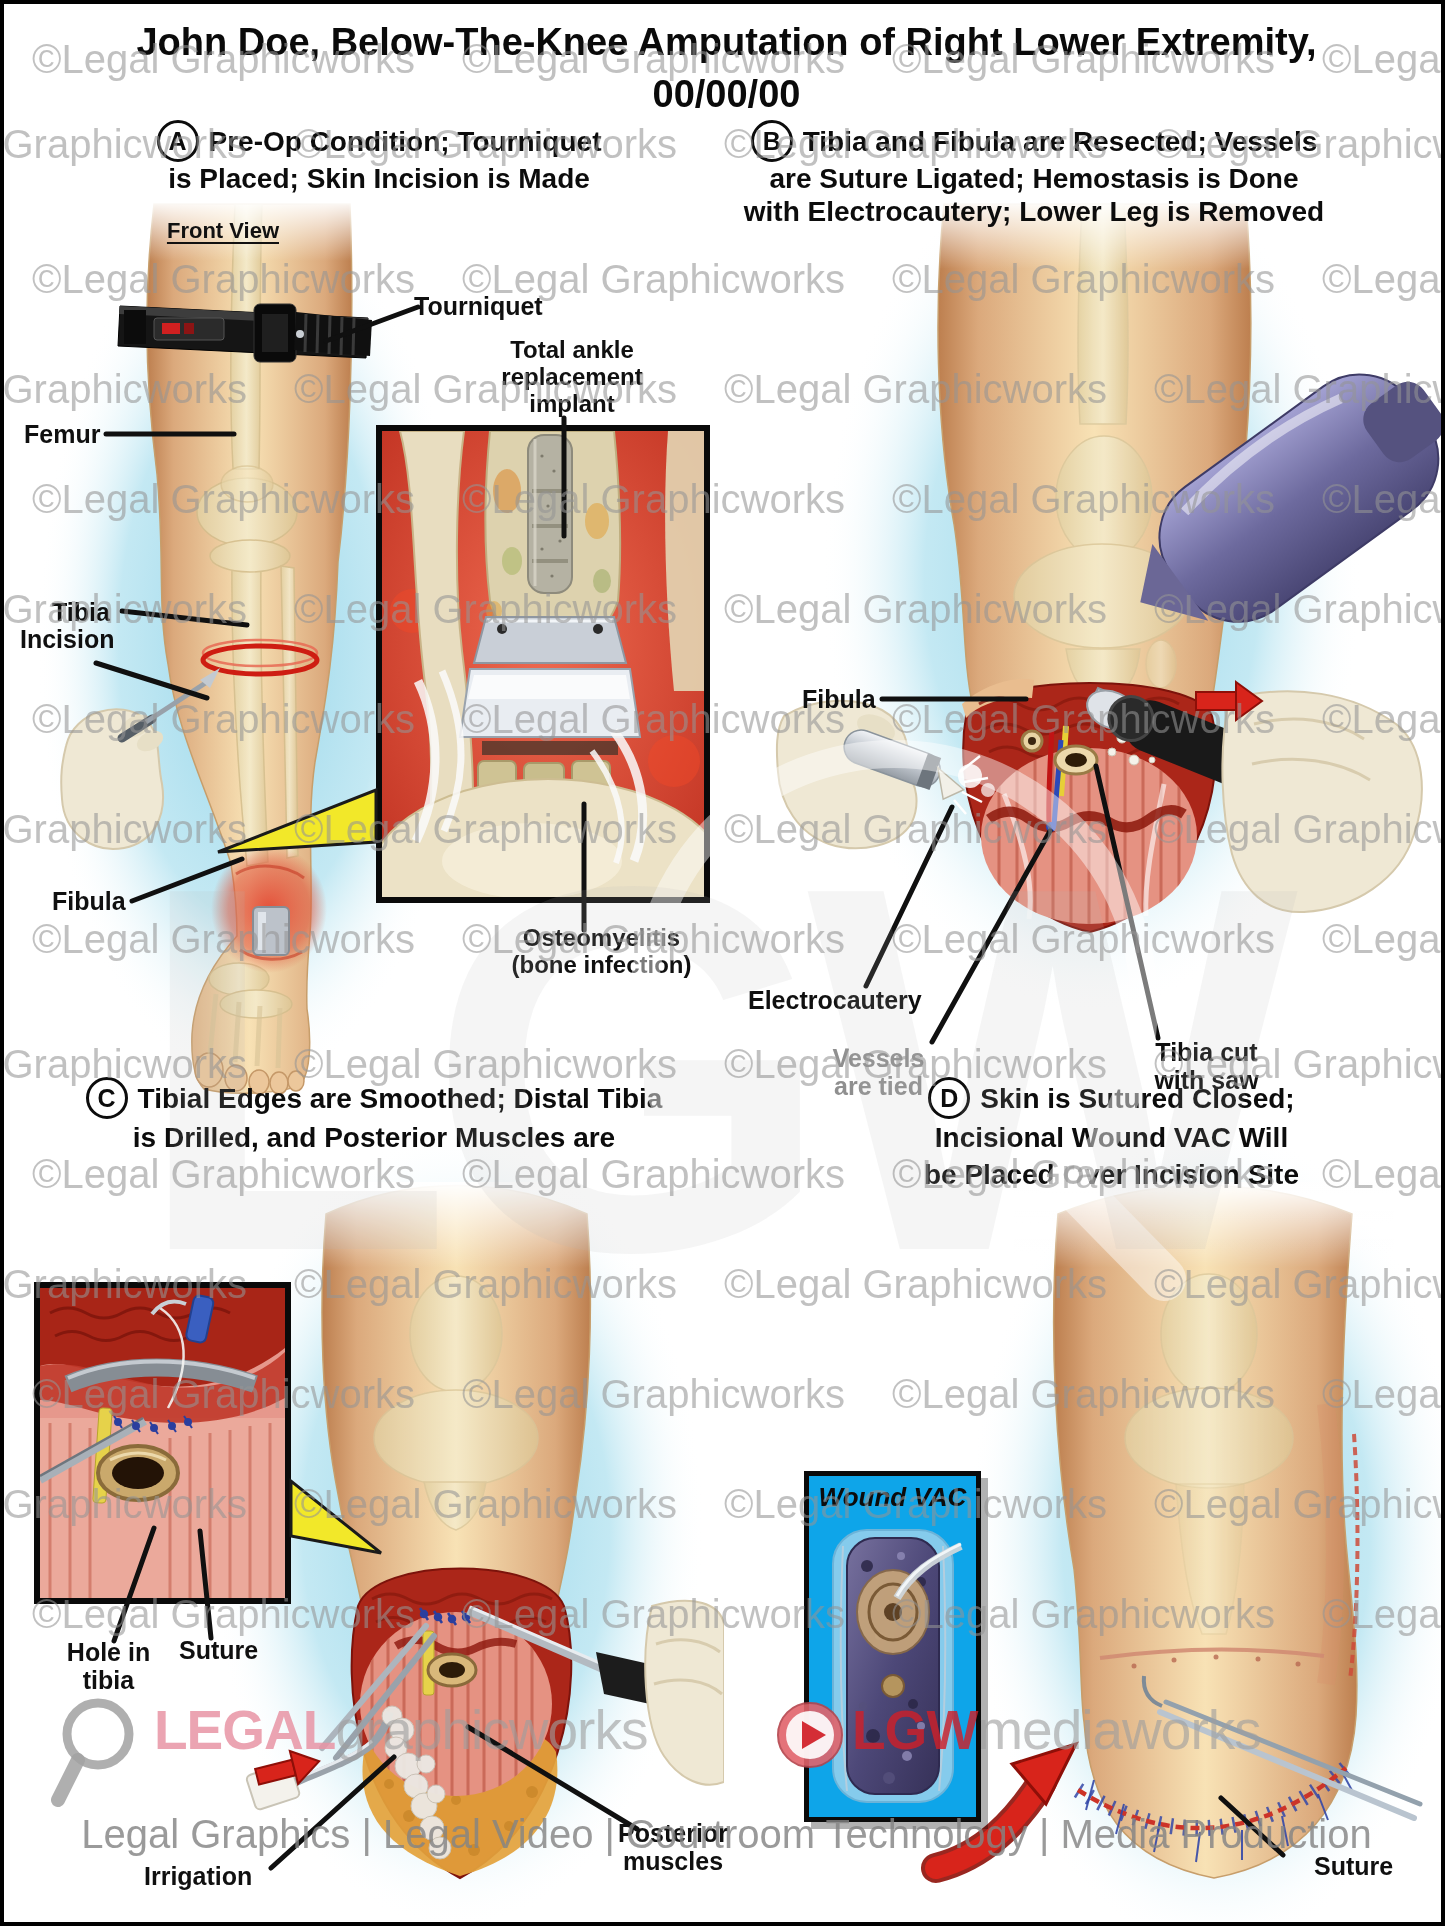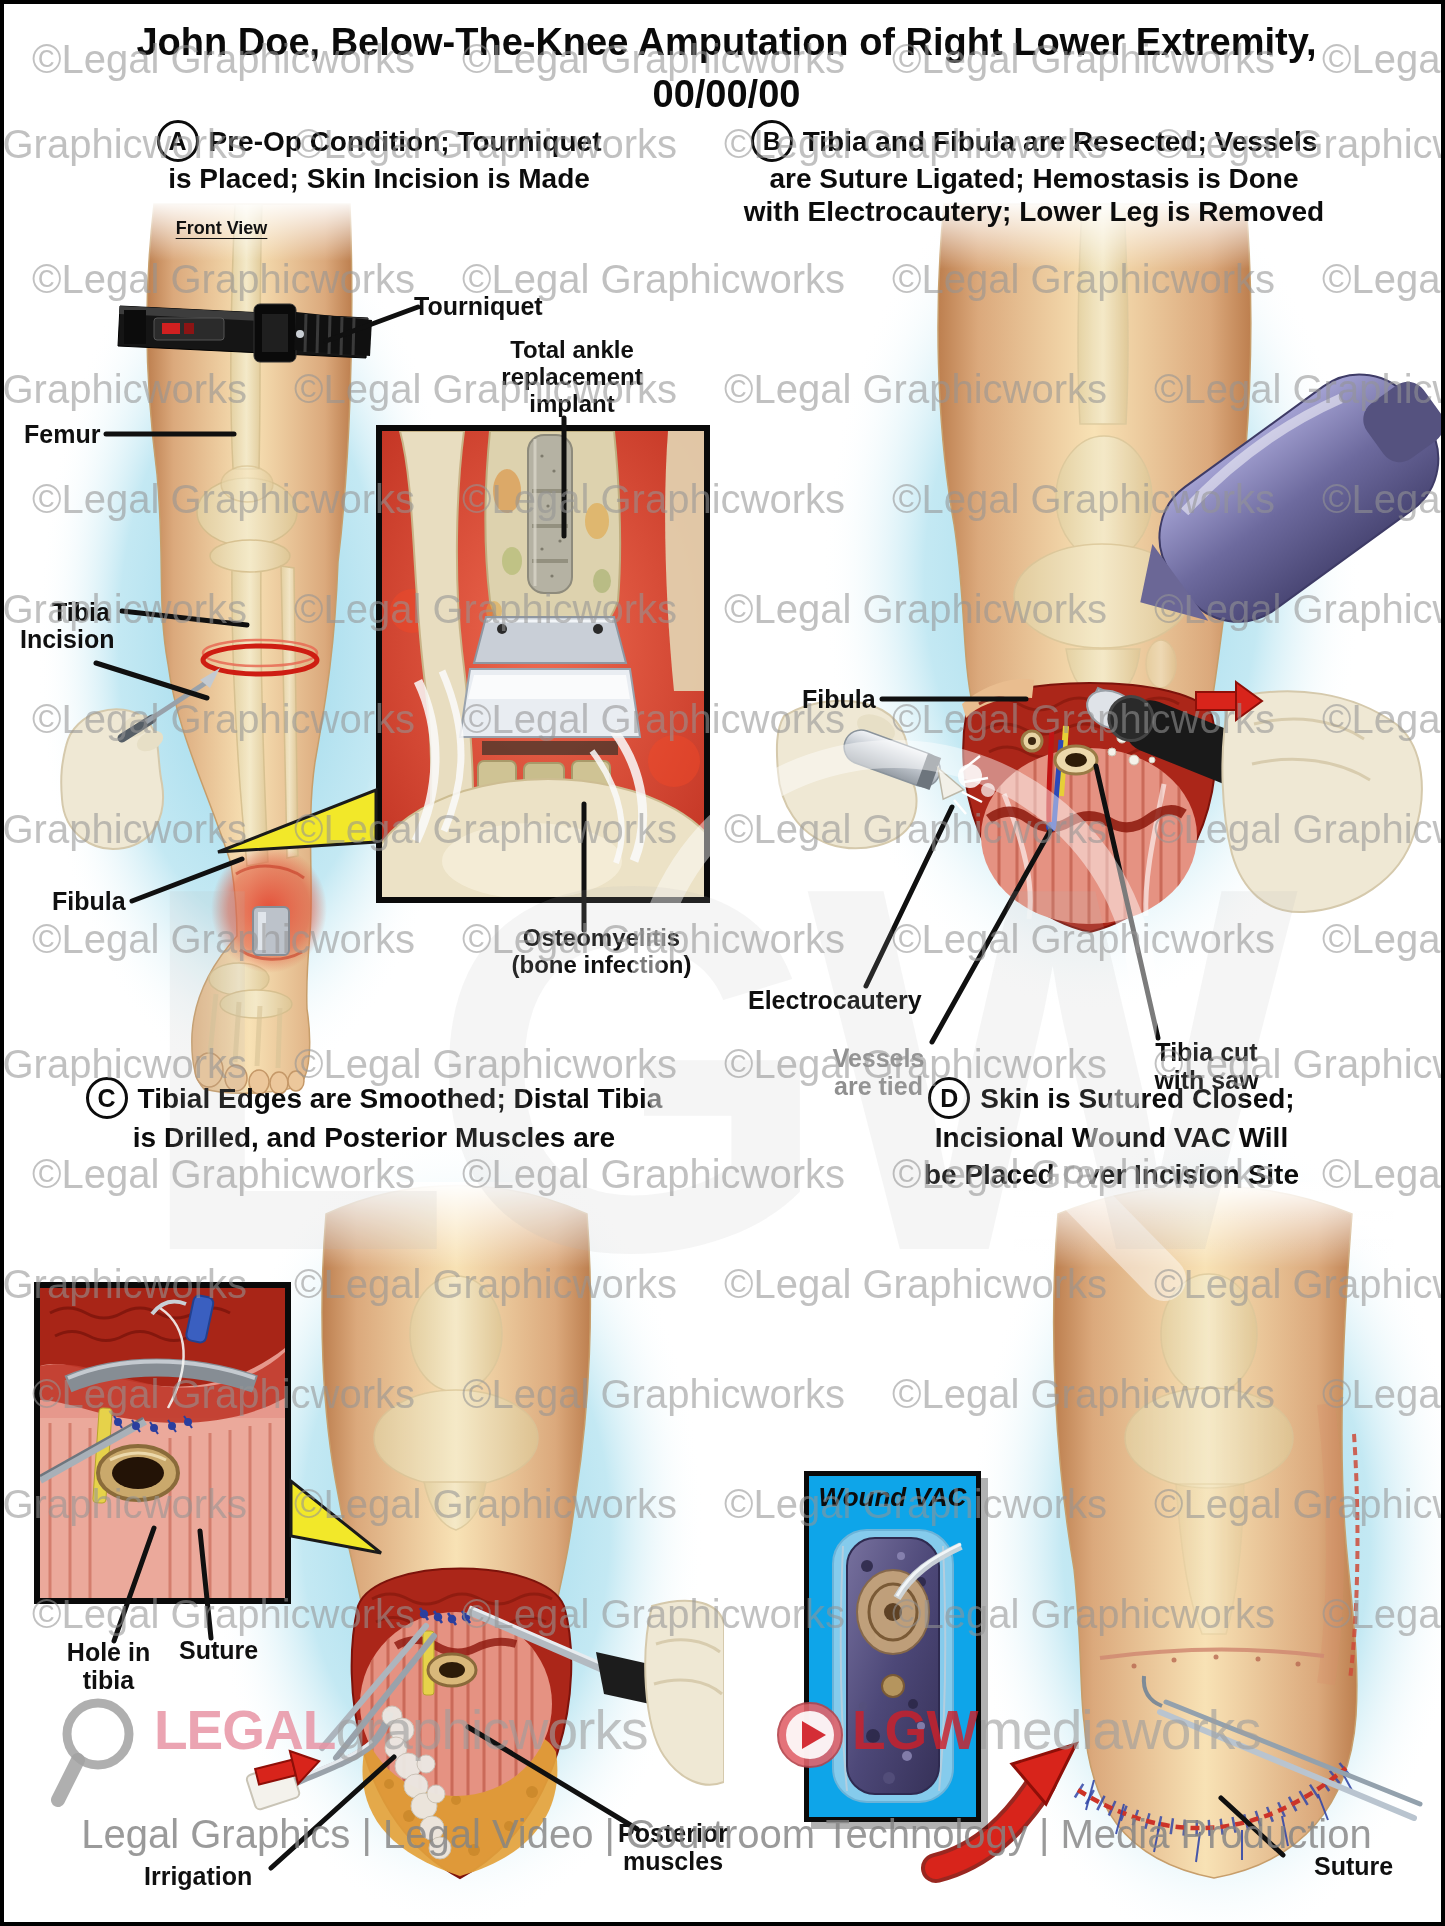--- a/index.html
+++ b/index.html
@@ -11,22 +11,22 @@
   
   .title{left:0;top:12px;width:1445px;text-align:center;font-weight:bold;
          font-size:38px;line-height:52px;color:#0a0a0a;z-index:6;}
   .panel-heading{z-index:6;font-weight:bold;color:#0c0c0c;text-align:center;}
   .ph-ab{font-size:28px;line-height:33px;}
   .ph-cd{font-size:28px;line-height:37px;}
   .h-line1{display:flex;align-items:center;justify-content:center;gap:10px;}
   .circle-letter{display:inline-flex;align-items:center;justify-content:center;
       width:36px;height:36px;border:3px solid #0c0c0c;border-radius:50%;
       font-size:25px;font-weight:bold;flex:0 0 auto;background:transparent;}
-  .view-label{font-size:18px;font-weight:bold;text-decoration:underline;
-      text-underline-offset:4px;color:#111;z-index:6;text-align:center;}
+  .view-label{font-size:22px;font-weight:bold;text-decoration:underline;
+      text-underline-offset:4px;color:#111;z-index:6;text-align:right;}
   .lbl{z-index:6;font-weight:bold;font-size:25px;line-height:28px;color:#101010;}
   .lbl.center{text-align:center;}
   .lbl.small{font-size:24px;line-height:27px;}
   .lbl.gray{color:var(--vessels-gray);}
   
   .inset{background:#fff;border:6px solid #0a0a0a;z-index:3;}
   .vacbox{border-width:5px;box-shadow:7px 7px 0 rgba(0,0,0,0.3);background:#0ea5e9;font-style:italic;}
   .vac-label{position:absolute;left:0;top:6px;width:100%;text-align:center;
       font-size:26px;font-weight:bold;color:#0c0c0c;}
   

